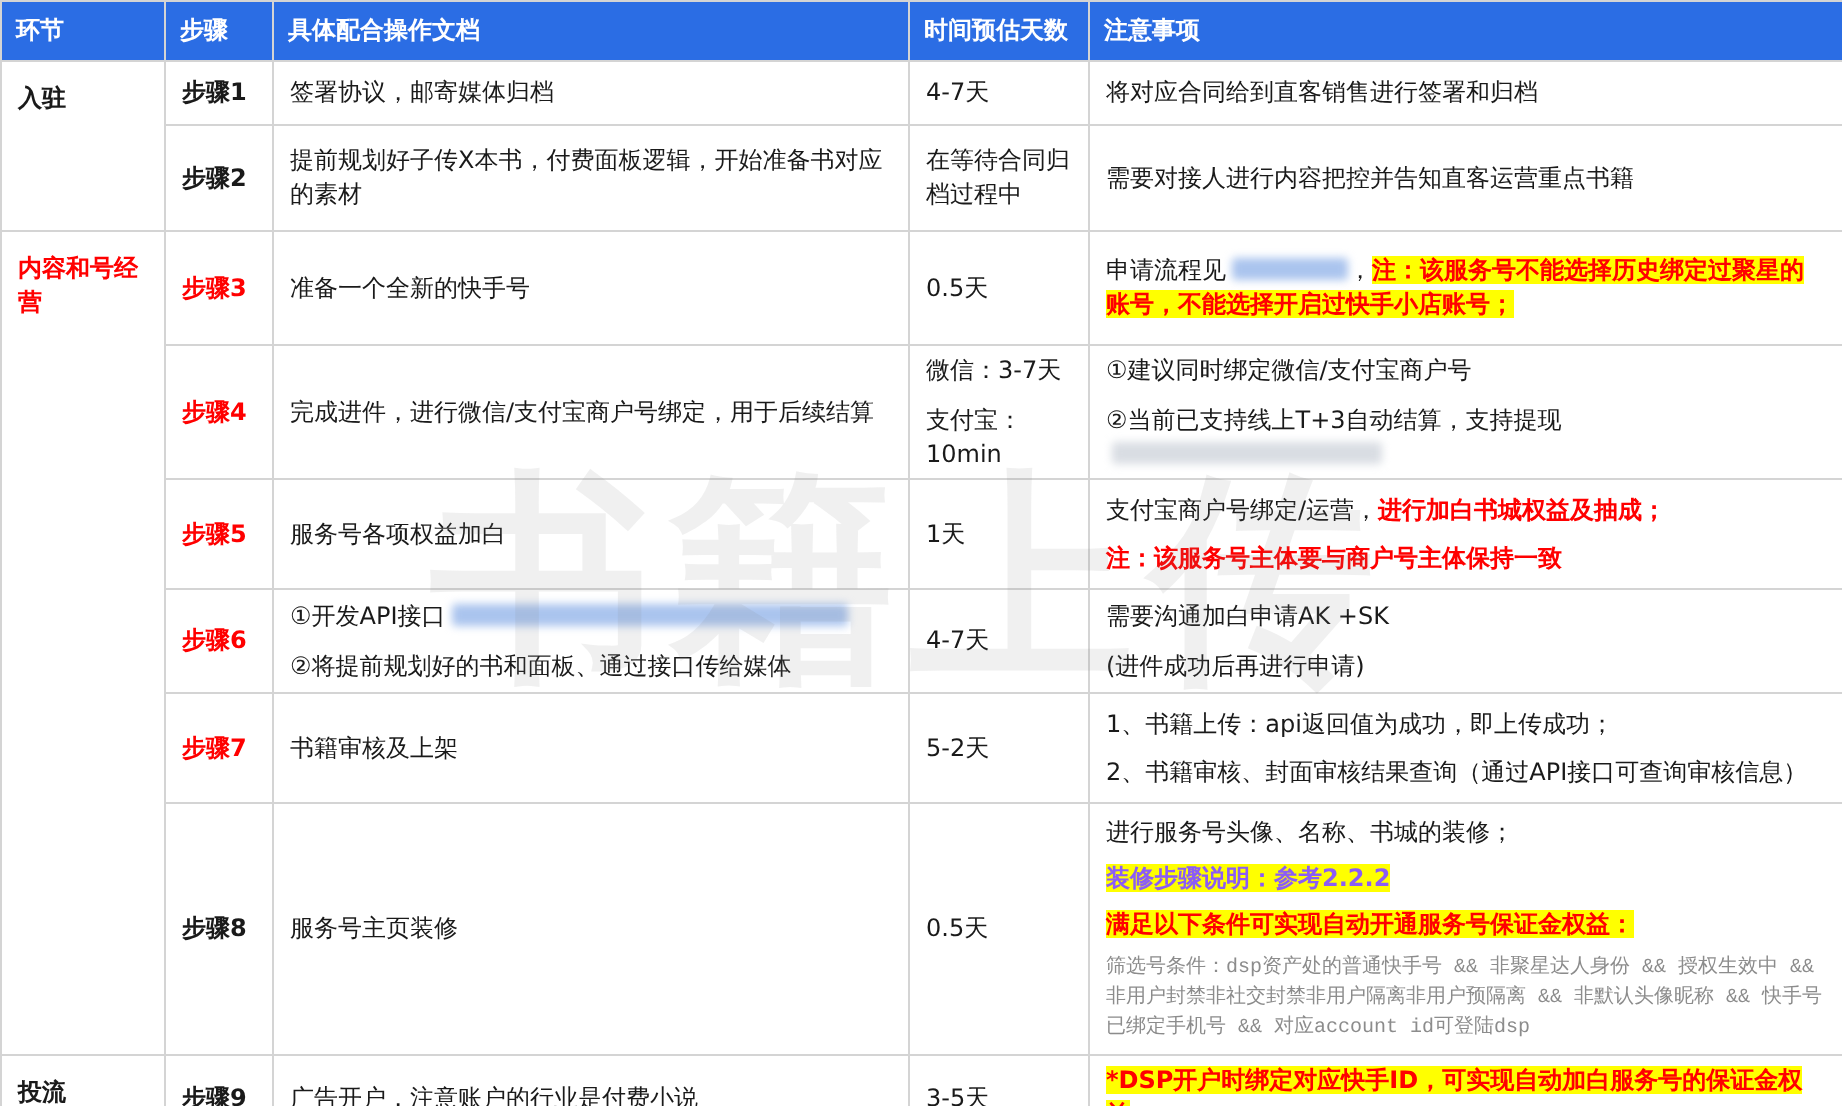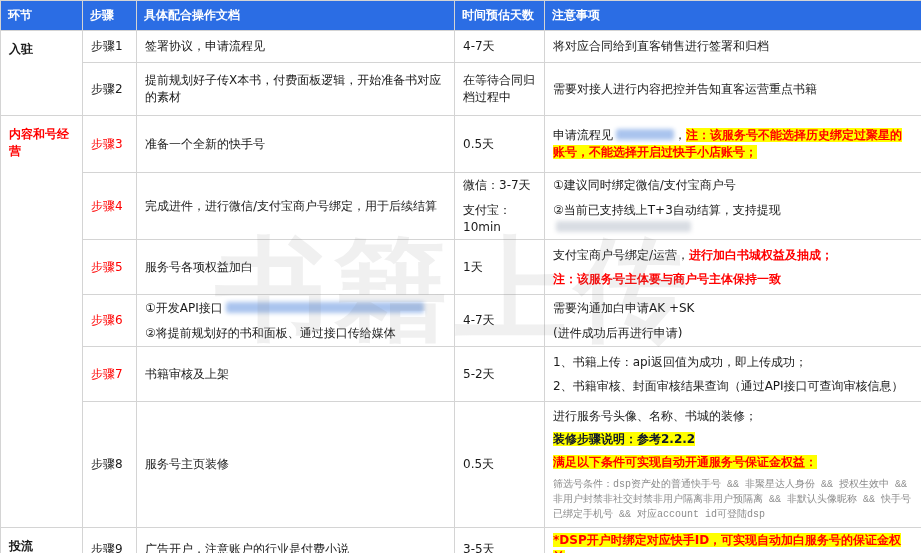--- a/index.html
+++ b/index.html
@@ -16,23 +16,23 @@
     padding: 4px 8px;
     vertical-align: middle;
     word-break: break-word;
     line-height: 1.4;
   }
   thead th {
     background: #2b6de4; color: #ffffff; font-weight: bold;
     text-align: left; padding: 5px 7px; font-size: 12px; margin-top: 13px;
   }
   td.phase { vertical-align: top; padding-top: 10px; font-weight: bold; }
-  td.step  { font-weight: normal; }
+  td.step  { font-weight: bold; }
   .red    { color: #ff0000; }
-  .orange { color: #0f172a; }
+  .orange { color: #8b5cf6; }
   .bold   { font-weight: bold; }
   .hl     { background: #ffff00; }
   .small-gray { color: #8c8c8c; font-size: 10px; line-height: 15px; font-family: Liberation Mono, monospace; }
   .mt6 { margin-top: 6px; }
   .mt8 { margin-top: 8px; }
   .blur {
     display: inline-block; height: 11px; border-radius: 2px;
     vertical-align: -1px; filter: blur(2px); margin-left: 3px;
   }
   .blur-blue { background: #aac4ee; }
@@ -62,21 +62,21 @@
       <th>具体配合操作文档</th>
       <th>时间预估天数</th>
       <th>注意事项</th>
     </tr>
   </thead>
   <tbody>
 
     <tr style="height:32px">
       <td class="phase" rowspan="2">入驻</td>
       <td class="step">步骤1</td>
-      <td>签署协议，申请流程见</td>
+      <td>签署协议，邮寄媒体归档</td>
       <td>4-7天</td>
       <td>将对应合同给到直客销售进行签署和归档</td>
     </tr>
 
     <tr style="height:53px">
       <td class="step">步骤2</td>
       <td>提前规划好子传X本书，付费面板逻辑，开始准备书对应的素材</td>
       <td>在等待合同归档过程中</td>
       <td>需要对接人进行内容把控并告知直客运营重点书籍</td>
     </tr>

